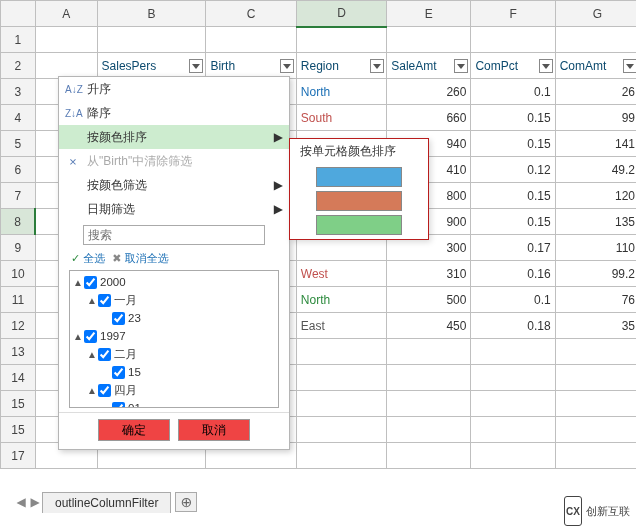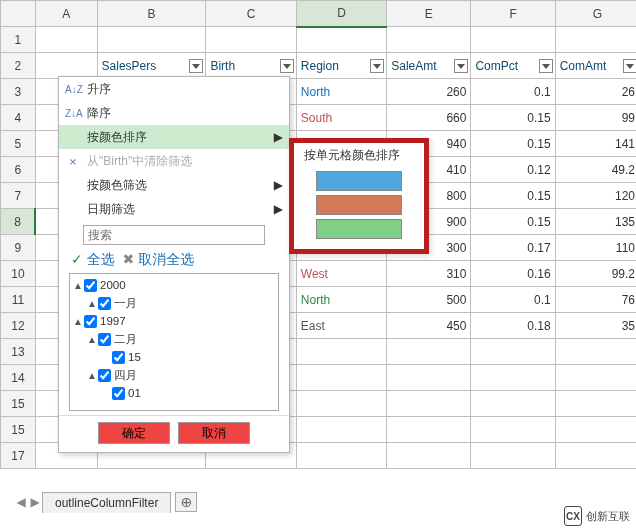--- a/index.html
+++ b/index.html
@@ -23,34 +23,34 @@
   .tab.active { background: #fff; border-bottom: 2px solid #2a7d3a; font-weight: bold; }
   .tab-add { width: 22px; height:20px; border:1px solid #aaa; display:flex; align-items:center; justify-content:center; margin-left:4px; color:#666; background:#f0f0f0; font-size:14px; }
   .menu { position: absolute; left: 58px; top: 76px; width: 232px; background: #fff; border: 1px solid #b5b5b5; box-shadow: 2px 2px 6px rgba(0,0,0,0.2); }
   .menu .mi { display: flex; align-items: center; height: 24px; padding: 0 8px 0 28px; position: relative; }
   .menu .mi.hl { background: #cdeccf; }
   .menu .mi.disabled { color: #aaa; }
   .menu .mi .mic { position:absolute; left:6px; top:50%; transform:translateY(-50%); width:16px; text-align:center; font-size:10px; color:#5a7db5; }
   .menu .mi .arrow { position:absolute; right:6px; top:50%; transform:translateY(-50%); }
   .search { margin: 4px 24px; }
   .search input { width: 100%; height: 20px; border:1px solid #aaa; padding:0 4px; font-size:12px; }
-  .treectrl { padding: 2px 12px; font-size: 14px; }
+  .treectrl { padding: 2px 12px; font-size: 11px; }
   .treectrl a { color: #1b6fb5; text-decoration: none; margin-right: 4px; }
   .treectrl .x { color:#888; }
   .tree { margin: 2px 10px; border:1px solid #aaa; height: 138px; overflow-y: scroll; padding:2px 2px; }
   .tree .tn { display:flex; align-items:center; height:18px; font-size:11.5px; }
   .tree .tn .tw { width:12px; text-align:center; color:#555; font-size:10px; }
   .tree .tn input { margin:0 3px 0 0; }
   .btns { display:flex; justify-content:center; gap:8px; padding:6px 0 8px 0; border-top:1px solid #ddd; margin-top:4px; }
   .btns button { width:72px; height:22px; border:1px solid #999; background:#ef4444; font-size:12px; }
-  .submenu { position:absolute; left:289px; top:138px; width:140px; background:#fff; border:5px solid #b91c1c; box-shadow:2px 2px 6px rgba(0,0,0,0.15); padding-bottom:6px; }
+  .submenu { position:absolute; left:289px; top:138px; width:140px; background:#fff; border:1px solid #b91c1c; box-shadow:2px 2px 6px rgba(0,0,0,0.15); }
   .submenu .mi { height:24px; display:flex; align-items:center; padding:0 10px; }
   .swatch { width:86px; height:20px; margin:4px auto; border:1px solid #888; }
   .logo { position:absolute; right:6px; bottom:4px; font-size:11px; color:#444; display:flex; align-items:center; gap:4px; }
-  .logo .lg { width:18px; height:20px; border:1px solid #444; border-radius:3px; display:flex; align-items:center; justify-content:center; font-weight:bold; font-size:10px; }
+  .logo .lg { width:18px; height:30px; border:1px solid #444; border-radius:3px; display:flex; align-items:center; justify-content:center; font-weight:bold; font-size:10px; }
 </style>
 </head>
 <body>
 
 <table class="grid">
   <tbody>
       <tr>
     <th class="corner" style="width:34px"></th>
     <th class="colhdr" style="width:60px">A</th>
     <th class="colhdr" style="width:106px">B</th>
@@ -300,20 +300,25 @@
       <div class="tn" style="padding-left: 0px;">
         <span class="tw">▲</span>
         <input type="checkbox" checked="" style="">
         <span>2000</span>
       </div>
       <div class="tn" style="padding-left: 14px;">
         <span class="tw">▲</span>
         <input type="checkbox" checked="" style="">
         <span>一月</span>
       </div>
+      <div class="tn" style="padding-left: 28px;">
+        <span class="tw"></span>
+        <input type="checkbox" checked="" style="">
+        <span>23</span>
+      </div>
       <div class="tn" style="padding-left: 0px;">
         <span class="tw">▲</span>
         <input type="checkbox" checked="" style="">
         <span>1997</span>
       </div>
       <div class="tn" style="padding-left: 14px;">
         <span class="tw">▲</span>
         <input type="checkbox" checked="" style="">
         <span>二月</span>
       </div>

